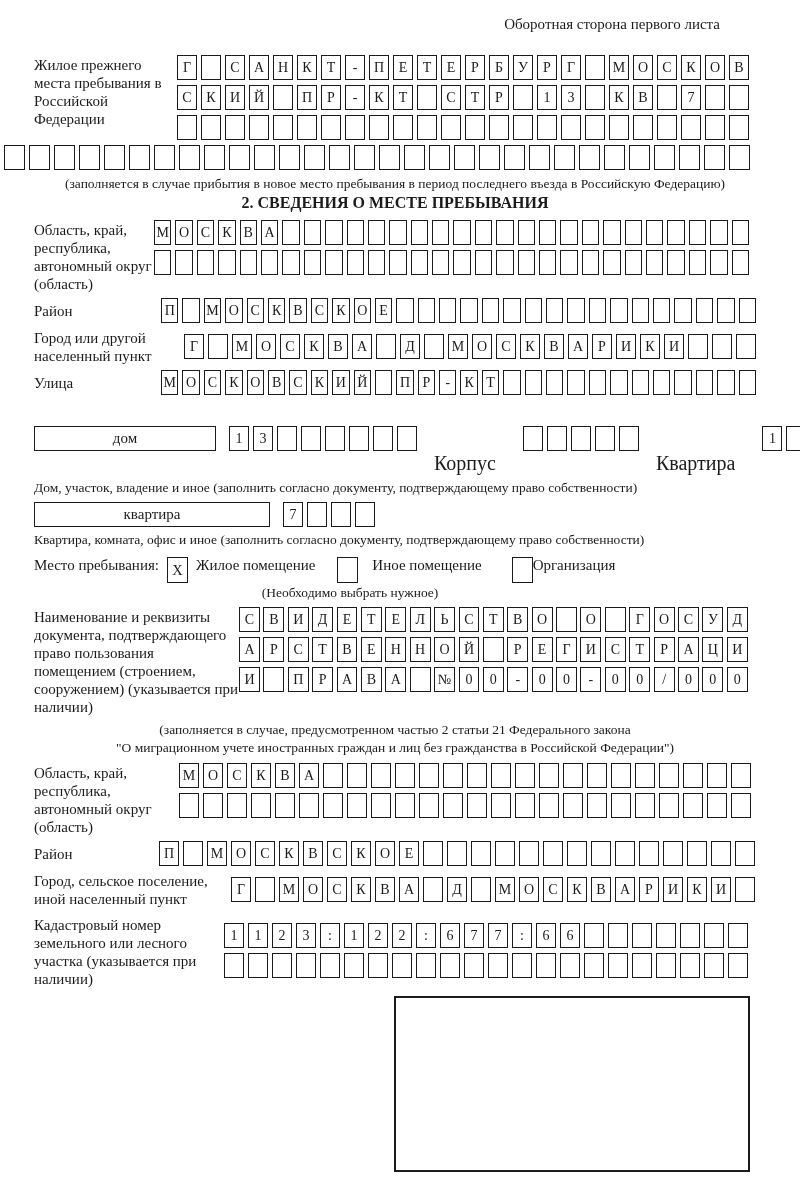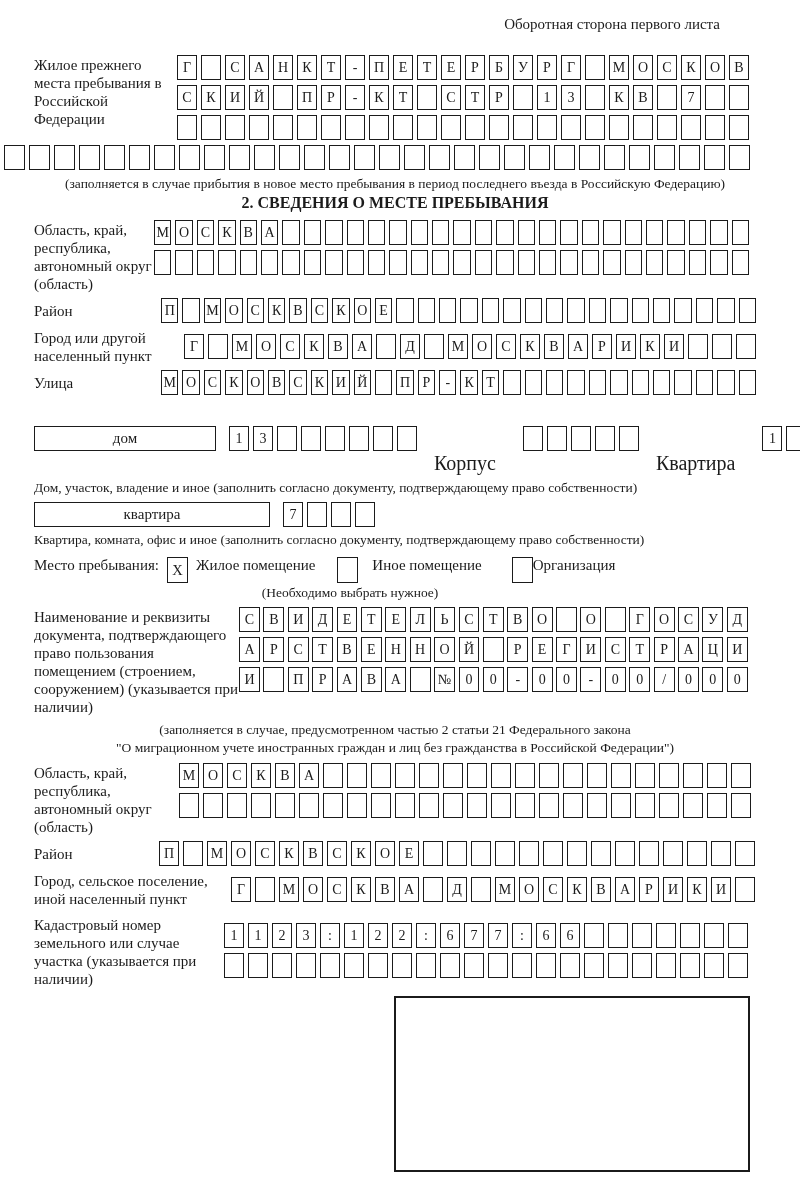--- a/index.html
+++ b/index.html
@@ -579,21 +579,21 @@
         <span class="cell">А</span>
         <span class="cell">Р</span>
         <span class="cell">И</span>
         <span class="cell">К</span>
         <span class="cell">И</span>
         <span class="cell"></span>
       </div>
   </div>
 
   <div class="fieldrow" style="margin-top:7px;">
-    <div class="flabel w190">Кадастровый номер земельного или случае участка (указывается при наличии)</div>
+    <div class="flabel w190">Кадастровый номер земельного или лесного участка (указывается при наличии)</div>
     <div class="rows" style="padding-top:8px;">
       <div class="cellrow g22">
           <span class="cell">1</span>
           <span class="cell">1</span>
           <span class="cell">2</span>
           <span class="cell">3</span>
           <span class="cell">:</span>
           <span class="cell">1</span>
           <span class="cell">2</span>
           <span class="cell">2</span>

